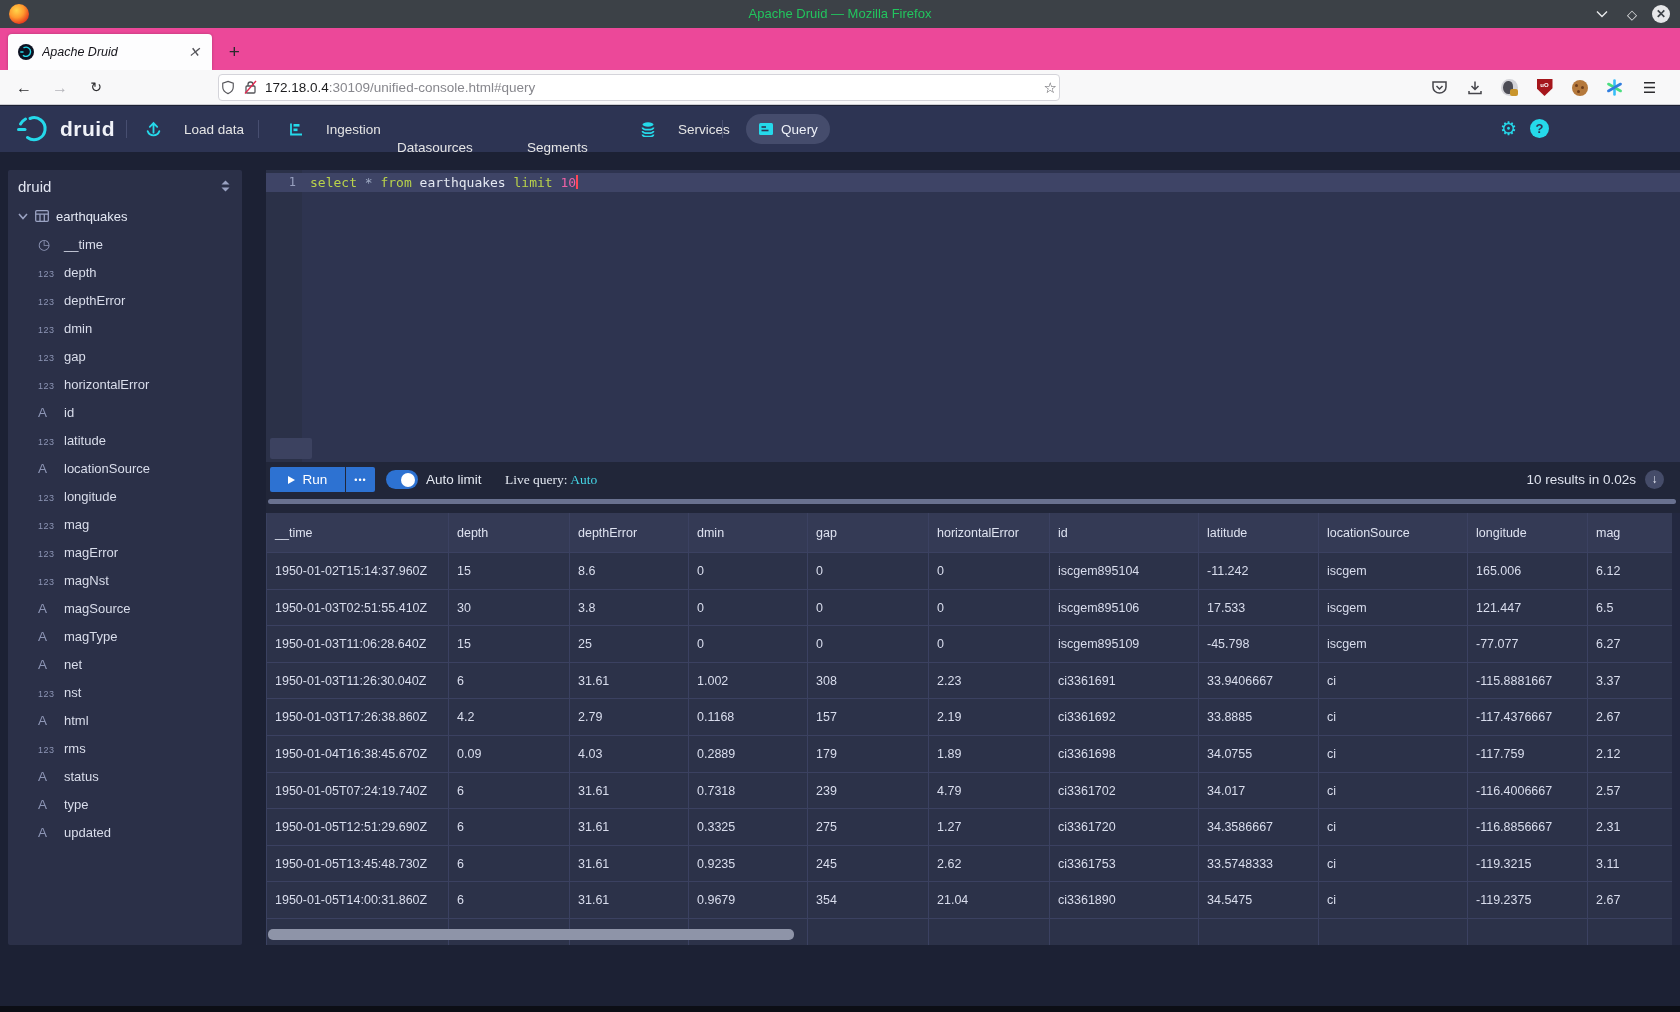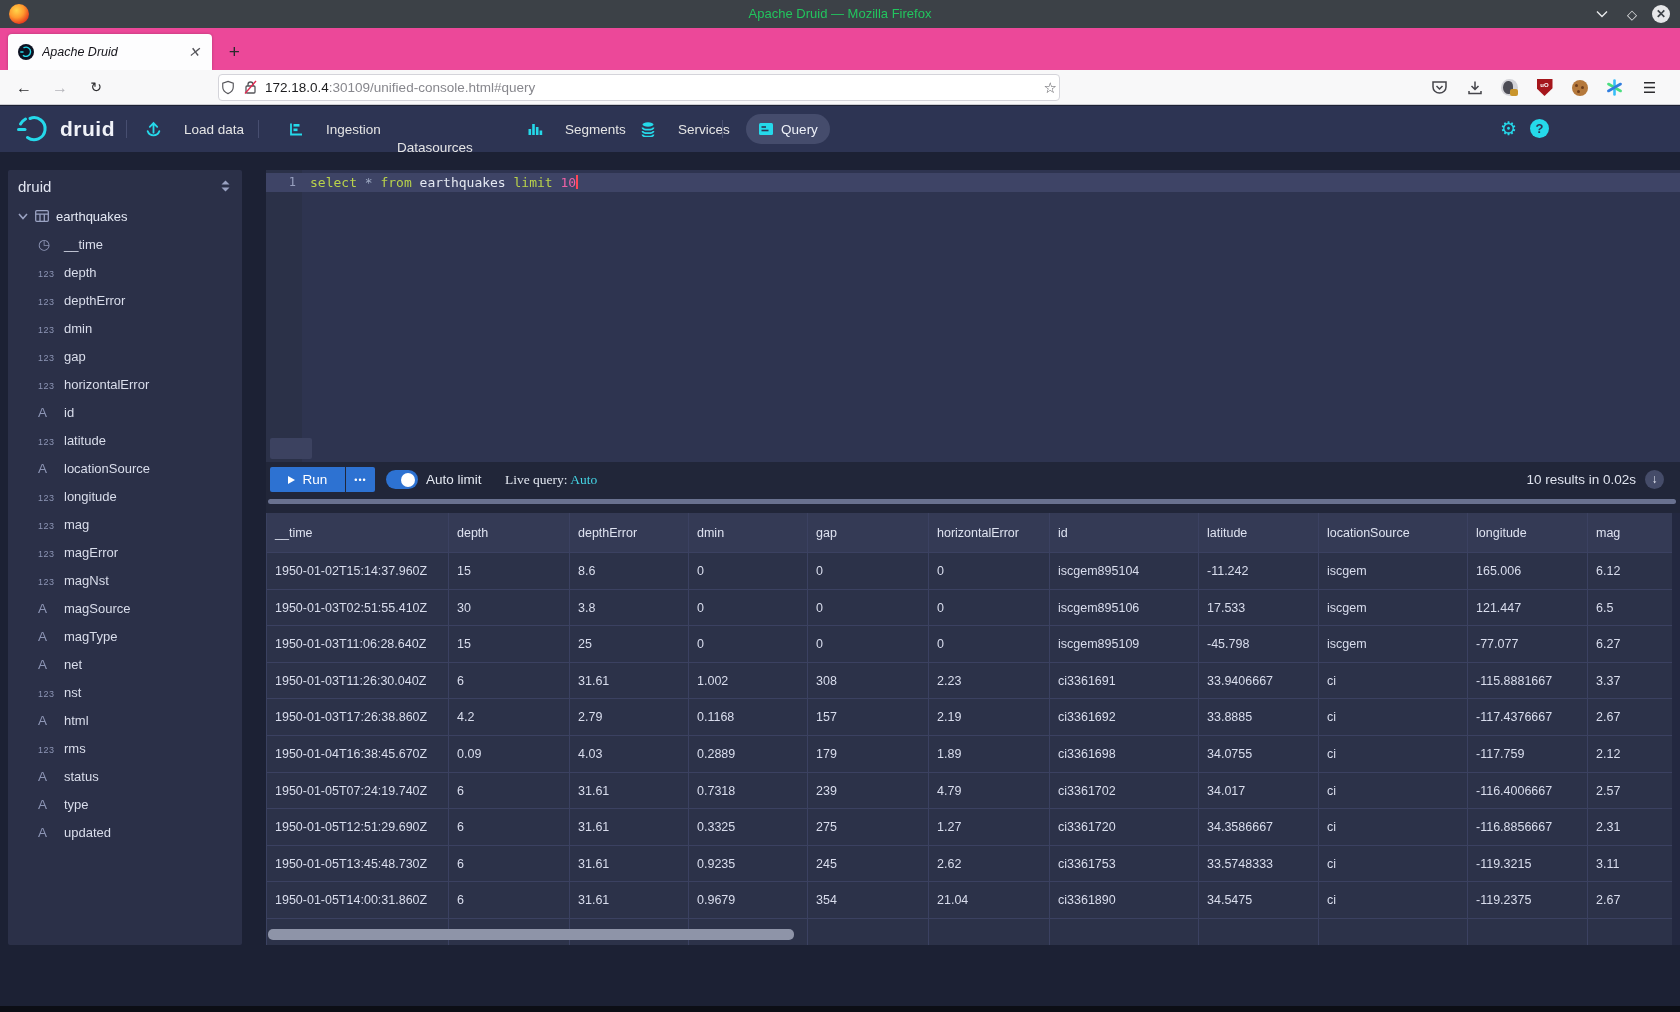--- a/index.html
+++ b/index.html
@@ -244,21 +244,21 @@
     </div>
 
     <div class="nav-item" style="left:397px;flex-direction:column;">
       <svg width="16" height="16" viewBox="0 0 16 16">
           <rect x="2" y="2" width="8.5" height="8.5" rx="1.5" fill="none" stroke="#25d9ea" stroke-width="1.7"></rect>
           <rect x="6" y="6" width="8" height="8" rx="1.5" fill="#2d3453" stroke="#25d9ea" stroke-width="1.7"></rect>
         </svg>
       <span>Datasources</span>
     </div>
 
-    <div class="nav-item" style="left:527px;">
+    <div class="nav-item" style="left:527px;flex-direction:column;">
       <svg width="16" height="16" viewBox="0 0 16 16">
           <rect x="1.5" y="8" width="2.6" height="6" fill="#25d9ea"></rect>
           <rect x="5.2" y="3" width="2.6" height="11" fill="#25d9ea"></rect>
           <rect x="8.9" y="6" width="2.6" height="8" fill="#25d9ea"></rect>
           <rect x="12.6" y="9.5" width="2.6" height="4.5" fill="#25d9ea"></rect>
         </svg>
       <span>Segments</span>
     </div>
 
     <div class="nav-item" style="left:640px;">

